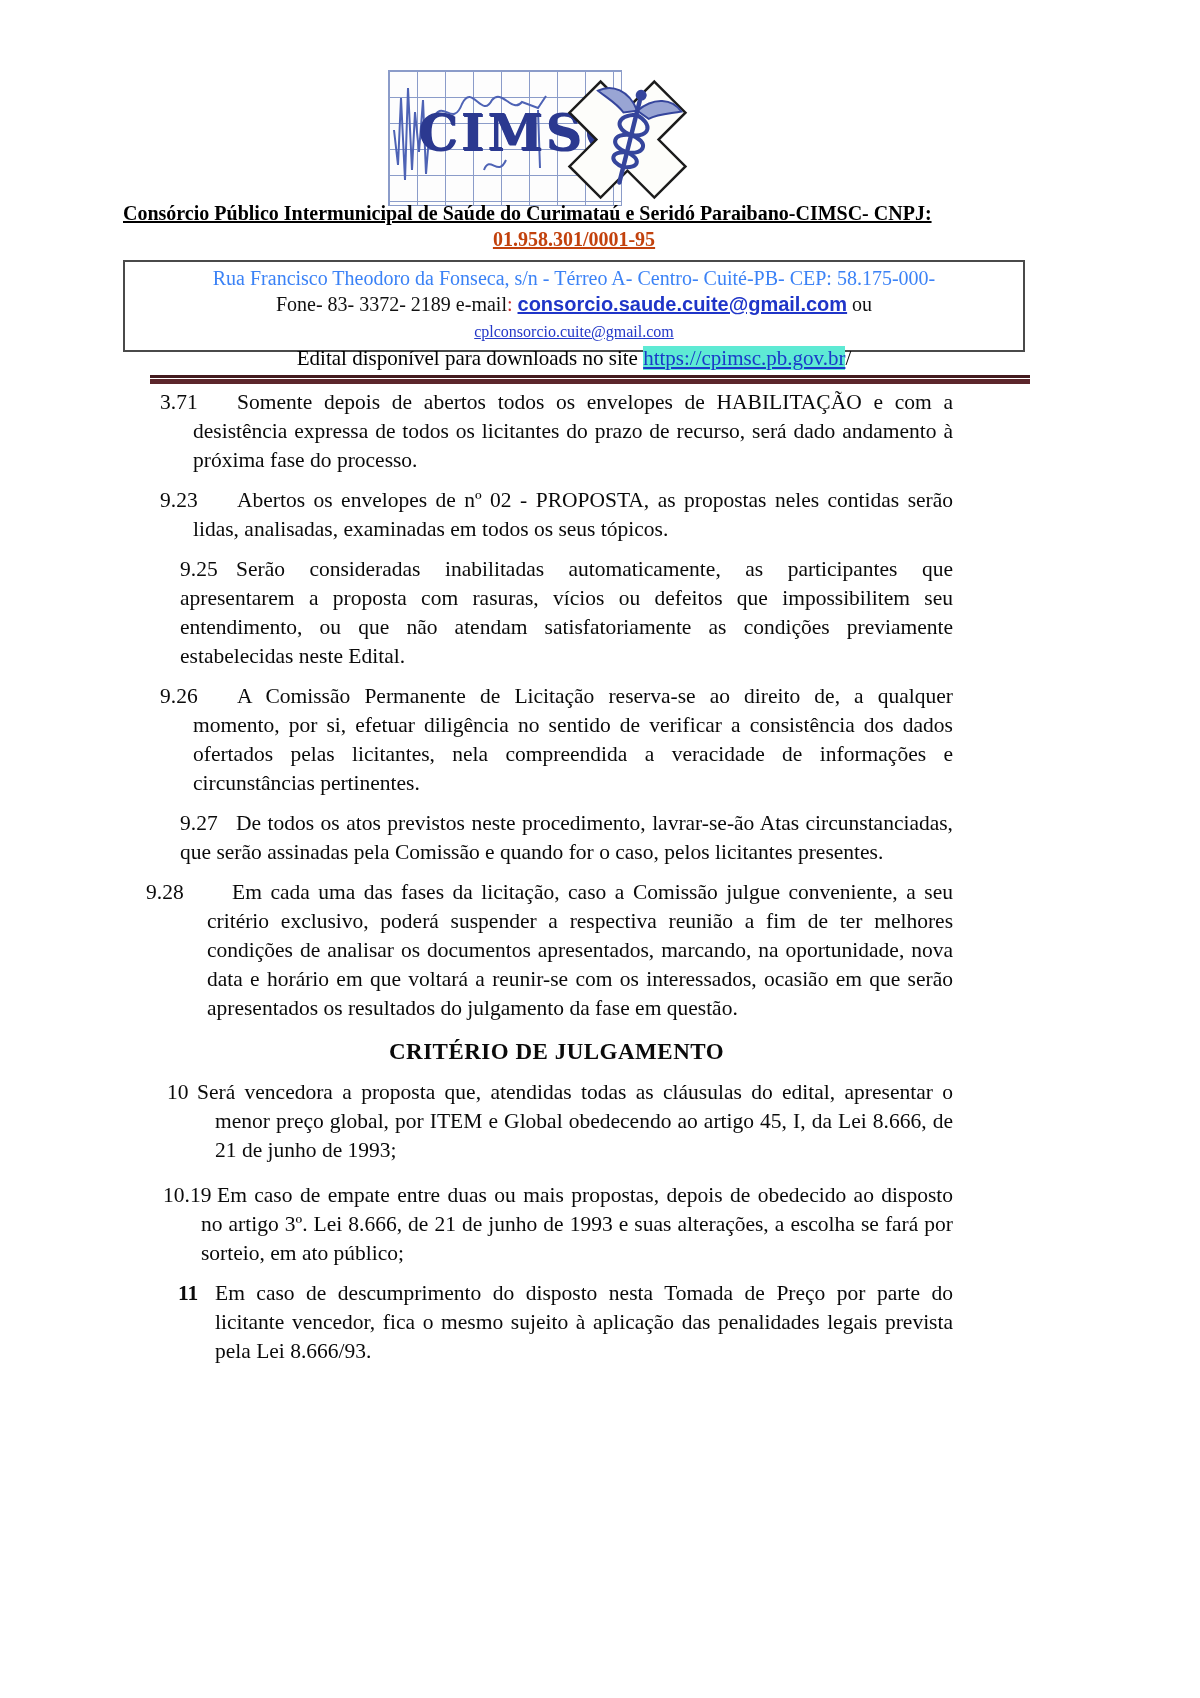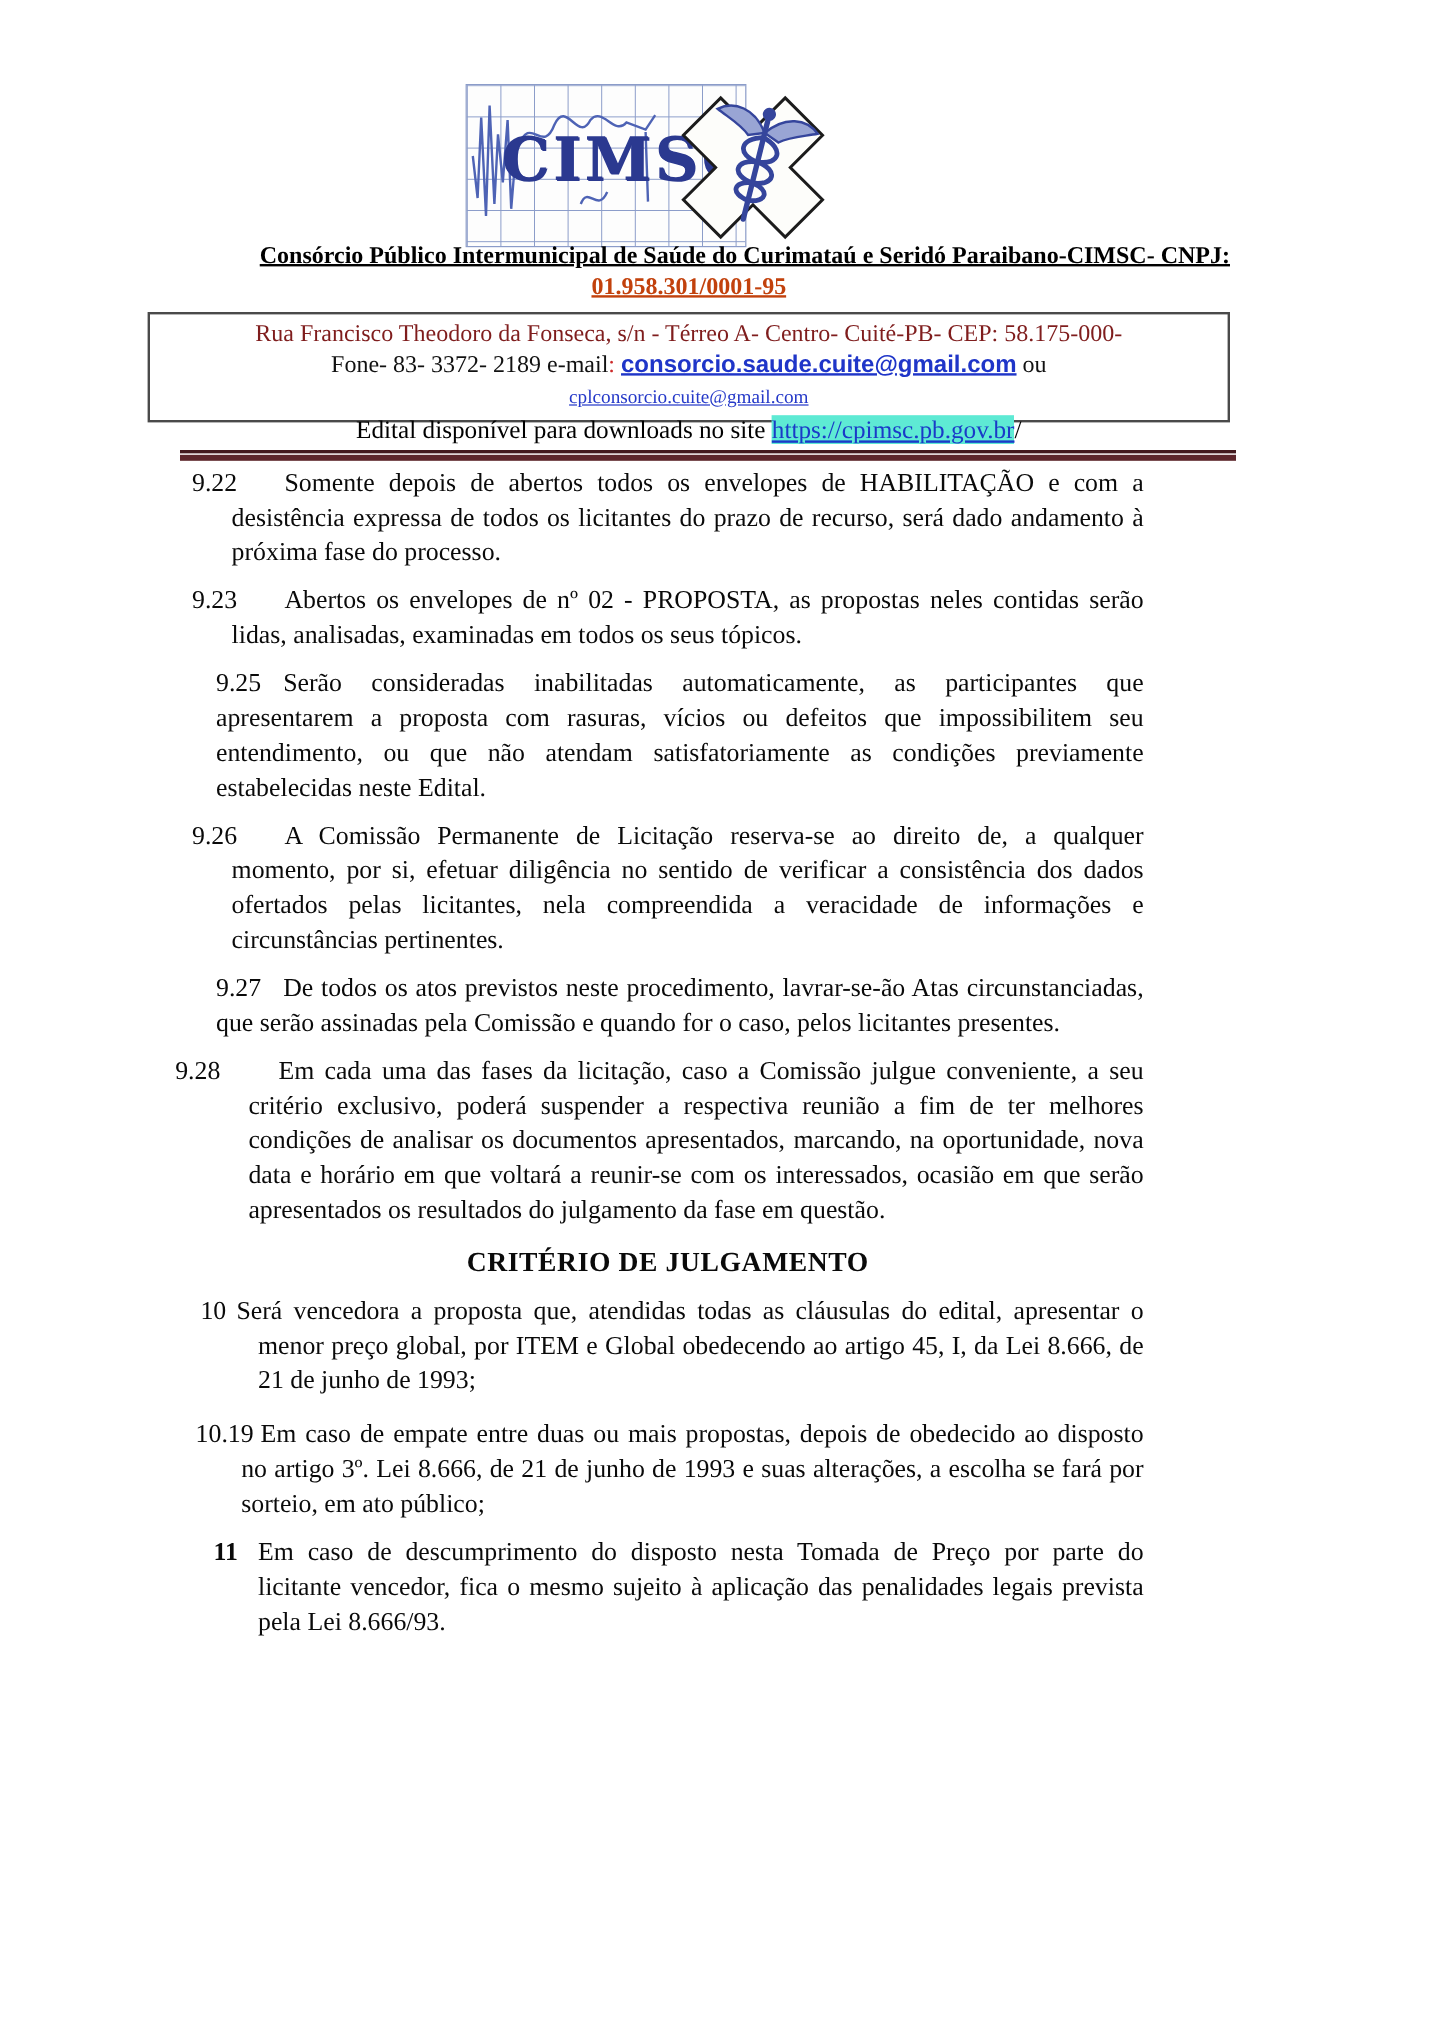--- a/index.html
+++ b/index.html
@@ -21,33 +21,33 @@
   .ecg-svg{position:absolute;left:0;top:10px;width:232px;height:134px;}
   .cimsc-text{
     position:absolute;left:30px;top:48px;
     font-family:"DejaVu Serif","Liberation Serif",serif;
     font-weight:800;font-size:50px;line-height:50px;color:#2b3990;
     letter-spacing:3px;text-shadow:1px 1px 0 #2b3990;
   }
   .diamond-svg{position:absolute;left:150px;top:2px;width:186px;height:148px;overflow:visible;}
   
   .org-line{
-    position:absolute;left:123px;top:202px;width:902px;text-align:right;
+    position:absolute;left:123px;top:202px;width:902px;text-align:left;
     font-weight:bold;font-size:20px;text-decoration:underline;color:#000;
   }
   .cnpj-line{
     position:absolute;left:123px;top:228px;width:902px;text-align:center;
     font-weight:bold;font-size:20px;text-decoration:underline;color:#c2410c;
   }
   .info-box{
     position:absolute;left:123px;top:260px;width:898px;
     border:2px solid #4a4a4a;background:#fff;text-align:center;
     padding:3px 0 5px 0;font-size:20px;line-height:26px;
   }
-  .addr{color:#7f1d1d;}
+  .addr{color:#3b82f6;}
   .red{color:#cc2a2a;}
   .email-bold{
     font-family:"Liberation Sans","DejaVu Sans",sans-serif;
     font-weight:bold;color:#1f35c8;text-decoration:underline;font-size:20px;
   }
   .email2{color:#2438c8;text-decoration:underline;font-size:16px;}
   .edital-line{
     position:absolute;left:123px;top:346px;width:902px;text-align:center;
     font-size:21px;color:#000;
   }
@@ -121,21 +121,21 @@
     <span>Edital disponível para downloads no site </span><a class="edital-link">https://cpimsc.pb.gov.br</a><span>/</span>
   </div>
 
   <div class="divider">
     <div class="thin"></div>
       <div class="gap"></div>
       <div class="thick"></div>
   </div>
 
   <div class="doc-body" id="doc-body">
-      <p class="para s-a"><span class="num">9.22</span><span>Somente depois de abertos todos os envelopes de HABILITAÇÃO e com a desistência expressa de todos os licitantes do prazo de recurso, será dado andamento à próxima fase do processo.</span></p>
+      <p class="para s-a"><span class="num">3.71</span><span>Somente depois de abertos todos os envelopes de HABILITAÇÃO e com a desistência expressa de todos os licitantes do prazo de recurso, será dado andamento à próxima fase do processo.</span></p>
       <p class="para s-a"><span class="num">9.23</span><span>Abertos os envelopes de nº 02 - PROPOSTA, as propostas neles contidas serão lidas, analisadas, examinadas em todos os seus tópicos.</span></p>
       <p class="para s-b"><span class="num">9.25</span><span>Serão consideradas inabilitadas automaticamente, as participantes que apresentarem a proposta com rasuras, vícios ou defeitos que impossibilitem seu entendimento, ou que não atendam satisfatoriamente as condições previamente estabelecidas neste Edital.</span></p>
       <p class="para s-a"><span class="num">9.26</span><span>A Comissão Permanente de Licitação reserva-se ao direito de, a qualquer momento, por si, efetuar diligência no sentido de verificar a consistência dos dados ofertados pelas licitantes, nela compreendida a veracidade de informações e circunstâncias pertinentes.</span></p>
       <p class="para s-b"><span class="num">9.27</span><span>De todos os atos previstos neste procedimento, lavrar-se-ão Atas circunstanciadas, que serão assinadas pela Comissão e quando for o caso, pelos licitantes presentes.</span></p>
       <p class="para s-c"><span class="num">9.28</span><span>Em cada uma das fases da licitação, caso a Comissão julgue conveniente, a seu critério exclusivo, poderá suspender a respectiva reunião a fim de ter melhores condições de analisar os documentos apresentados, marcando, na oportunidade, nova data e horário em que voltará a reunir-se com os interessados, ocasião em que serão apresentados os resultados do julgamento da fase em questão.</span></p>
       <div class="crit-heading">CRITÉRIO DE JULGAMENTO</div>
       <p class="para s-d"><span class="num">10</span><span>Será vencedora a proposta que, atendidas todas as cláusulas do edital, apresentar o menor preço global, por ITEM e Global obedecendo ao artigo 45, I, da Lei 8.666, de 21 de junho de 1993;</span></p>
       <p class="para s-e"><span class="num">10.19</span><span>Em caso de empate entre duas ou mais propostas, depois de obedecido ao disposto no artigo 3º. Lei 8.666, de 21 de junho de 1993 e suas alterações, a escolha se fará por sorteio, em ato público;</span></p>
       <p class="para s-f"><span class="num bold">11</span><span>Em caso de descumprimento do disposto nesta Tomada de Preço por parte do licitante vencedor, fica o mesmo sujeito à aplicação das penalidades legais prevista pela Lei 8.666/93.</span></p>
     </div>

